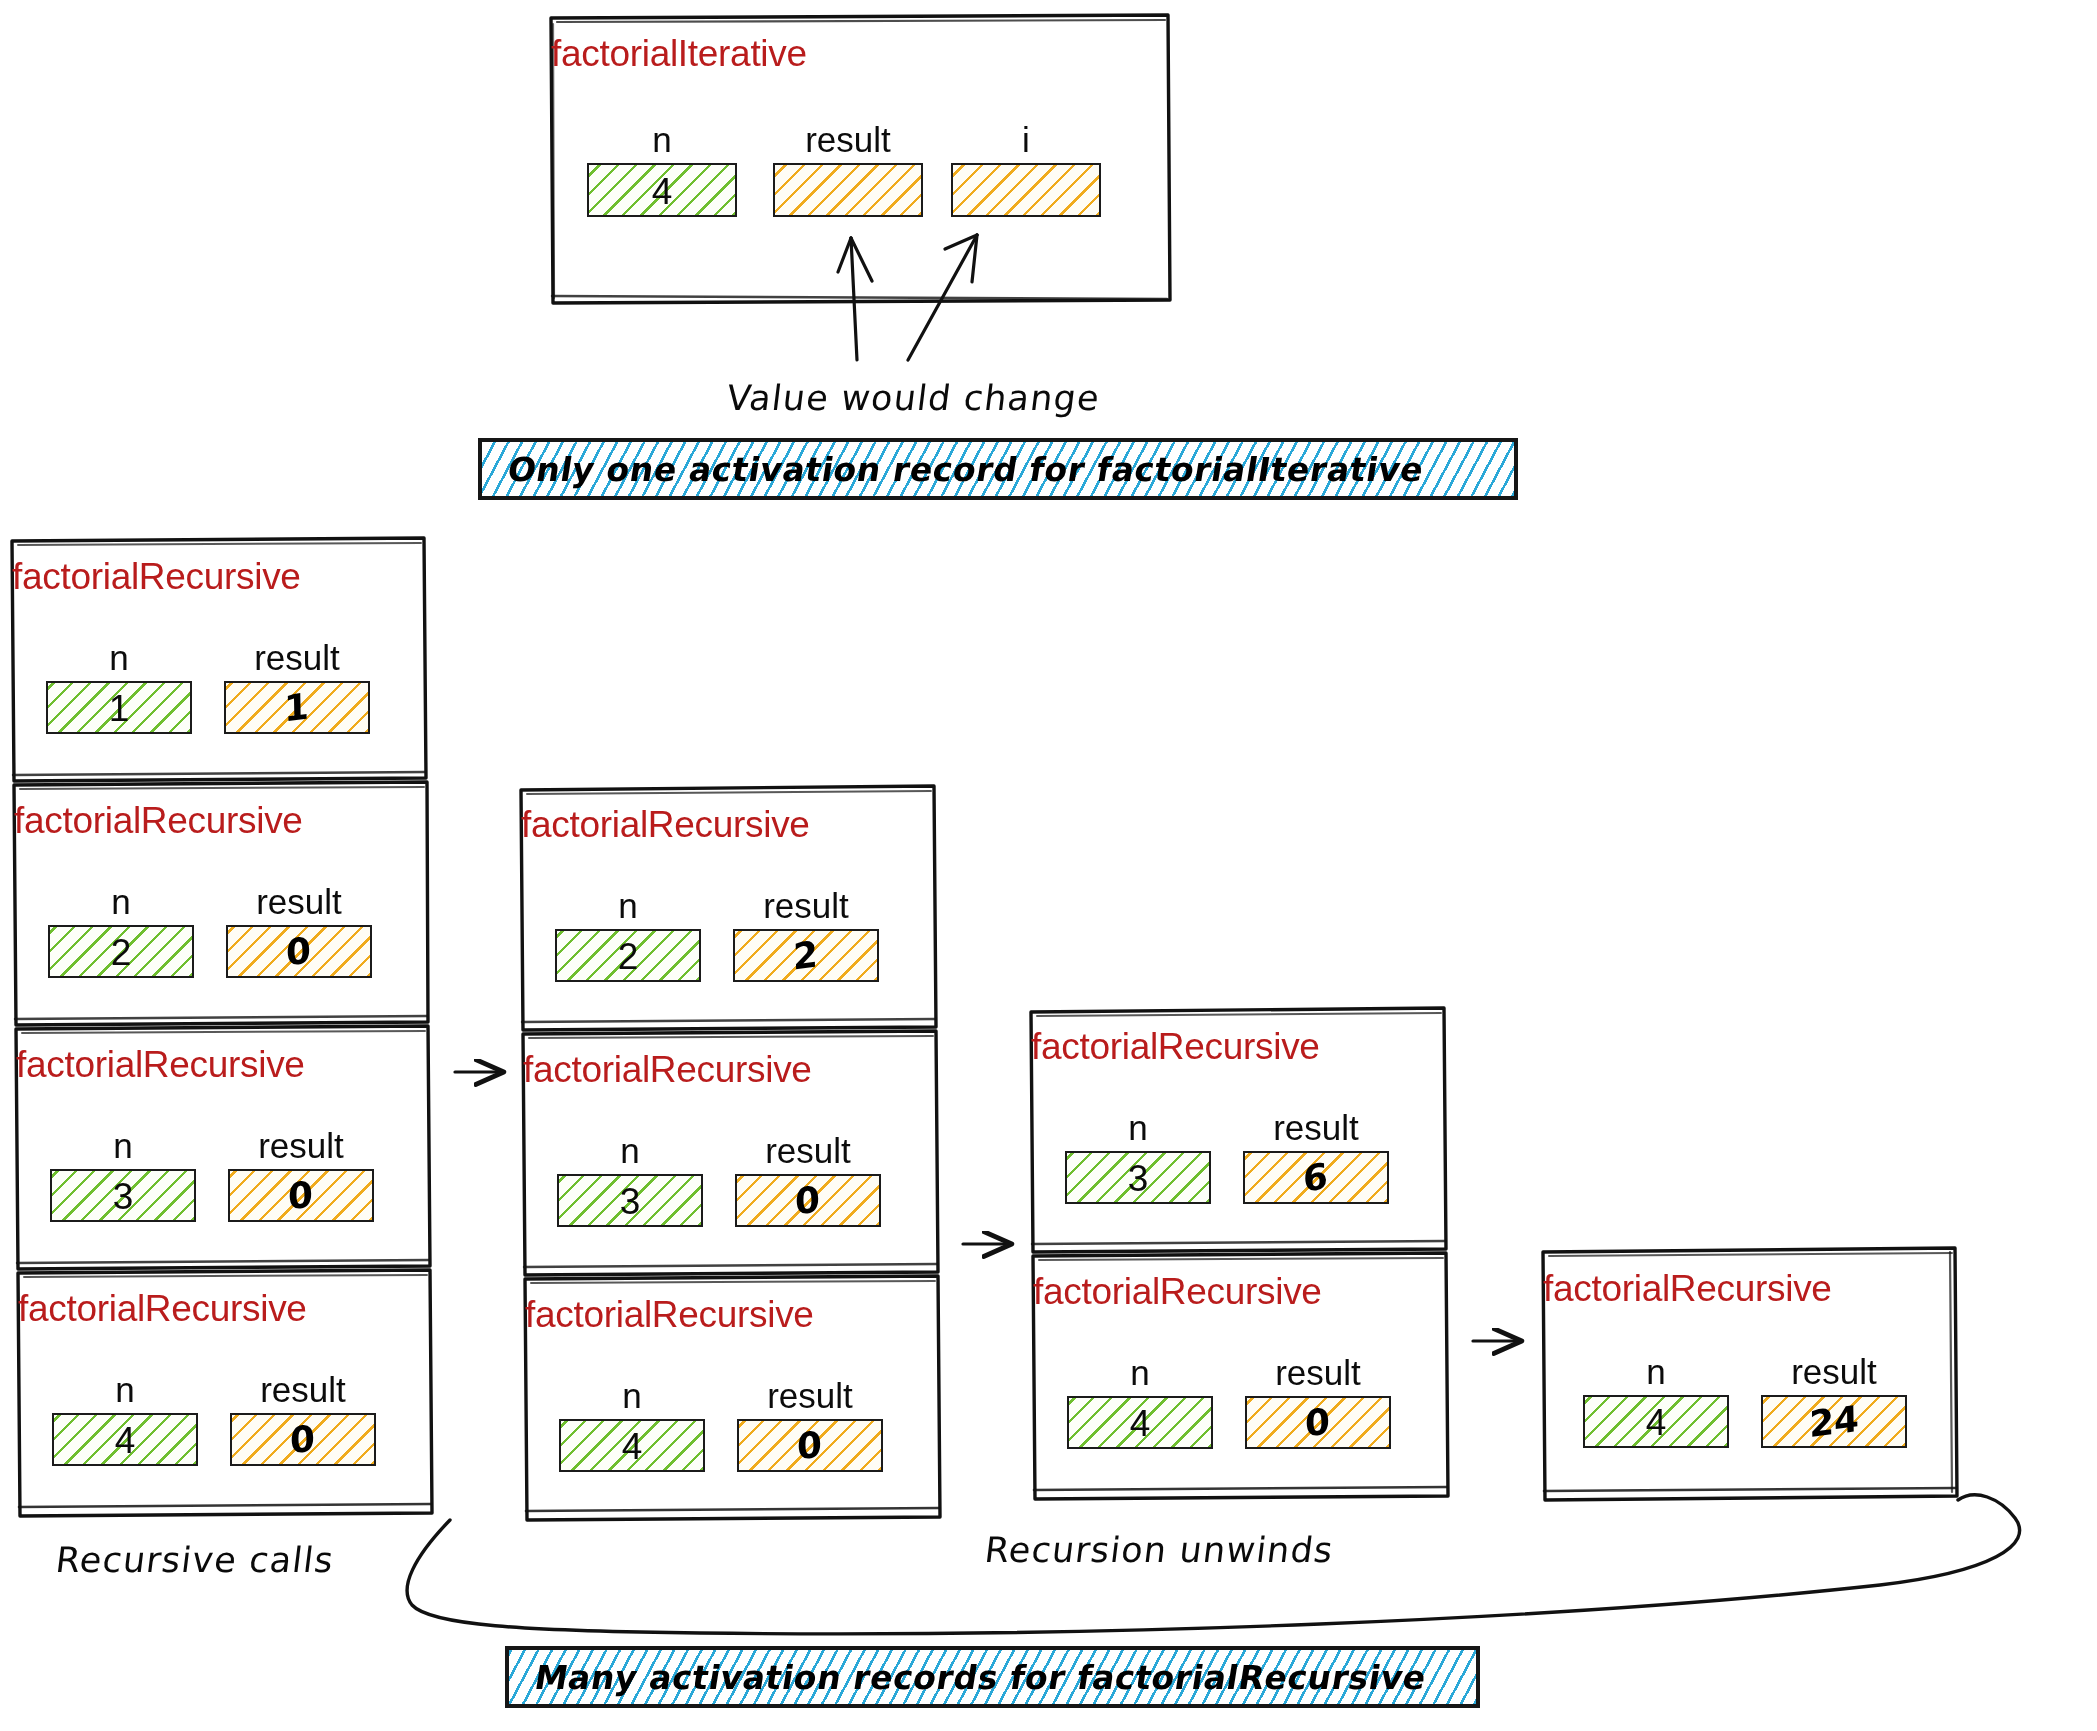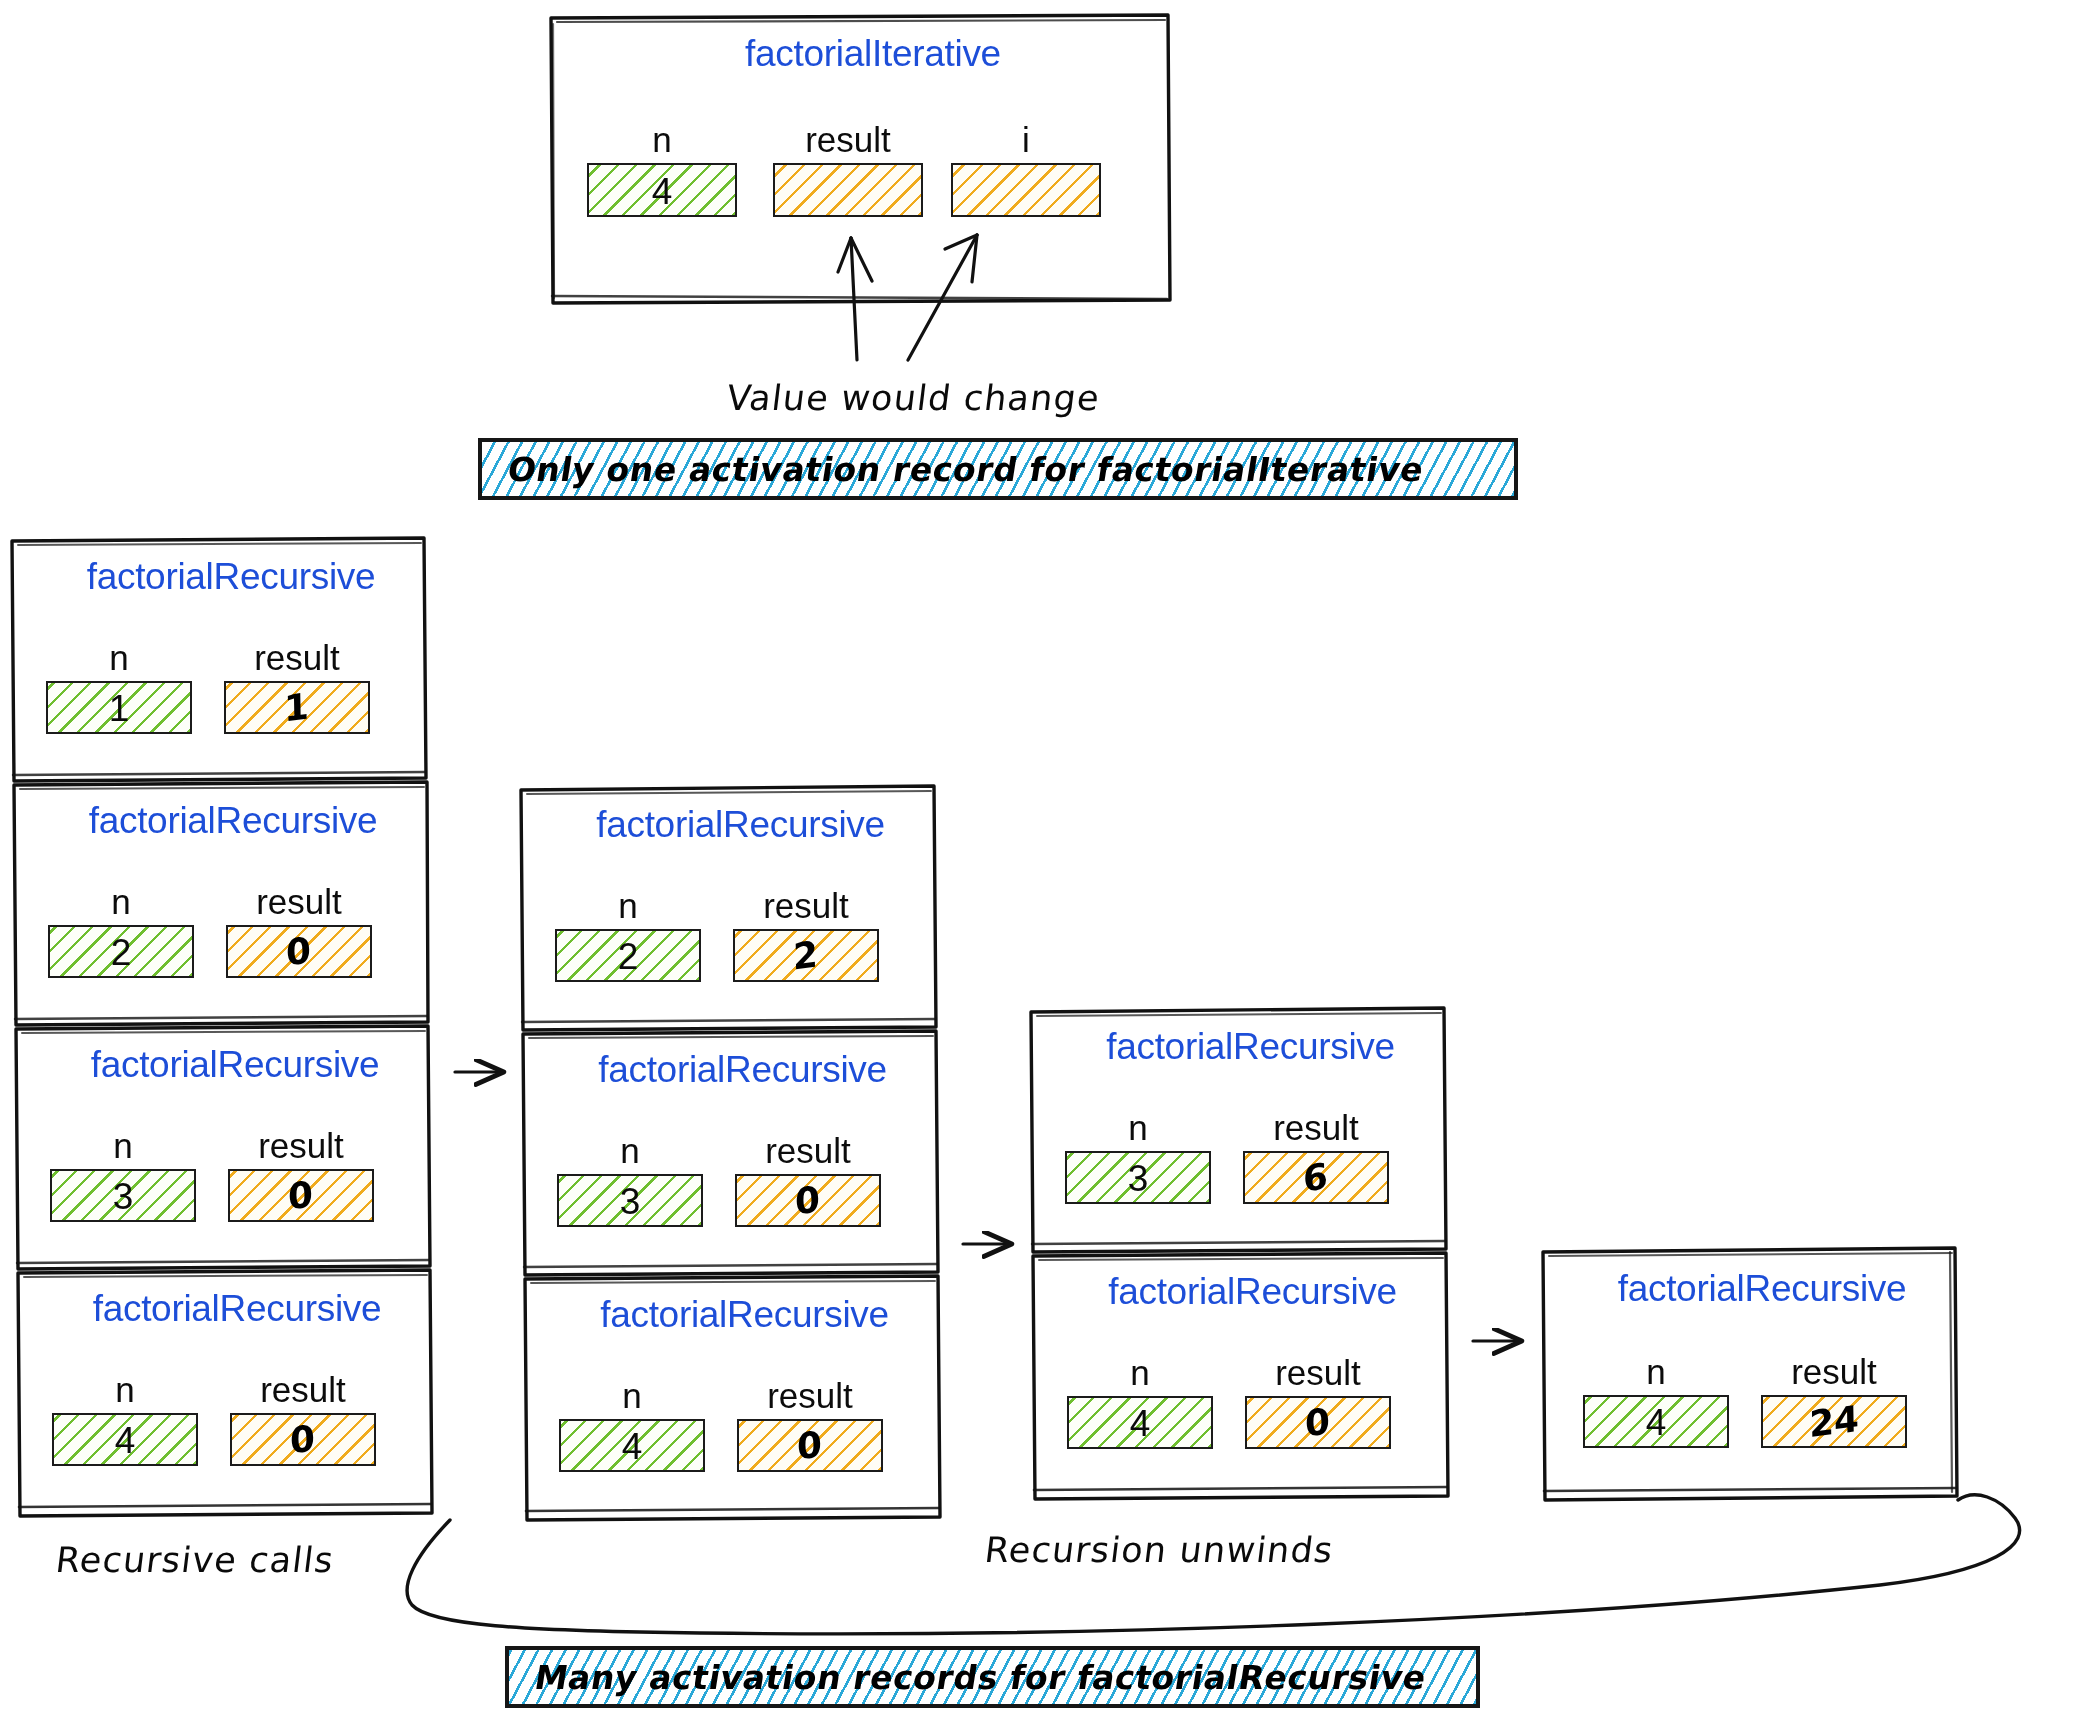--- a/index.html
+++ b/index.html
@@ -10,23 +10,23 @@
     -webkit-font-smoothing:antialiased;
   }
   #canvas{position:absolute;inset:0;width:2097px;height:1731px;}
   .svglayer{position:absolute;left:0;top:0;width:2097px;height:1731px;pointer-events:none;}
 
   
   .frame{position:absolute;box-sizing:border-box;background:#fff;}
 
   
   .fn-title{
-    position:absolute;left:0;right:0;text-align:center;
+    position:absolute;left:0;right:0;text-align:left;
     font-family:"Liberation Sans", sans-serif;
-    font-size:37px;color:#1d4ed8;letter-spacing:-0.3px;white-space:nowrap;margin-left:24px;
+    font-size:37px;color:#b91c1c;letter-spacing:-0.3px;white-space:nowrap;
   }
   .var-label{
     position:absolute;text-align:center;
     font-family:"Liberation Sans", sans-serif;
     font-size:35px;color:#0c0c0c;white-space:nowrap;
   }
   
   .slot{
     position:absolute;box-sizing:border-box;border:2.4px solid #1b1b1b;
     display:flex;align-items:center;justify-content:center;

